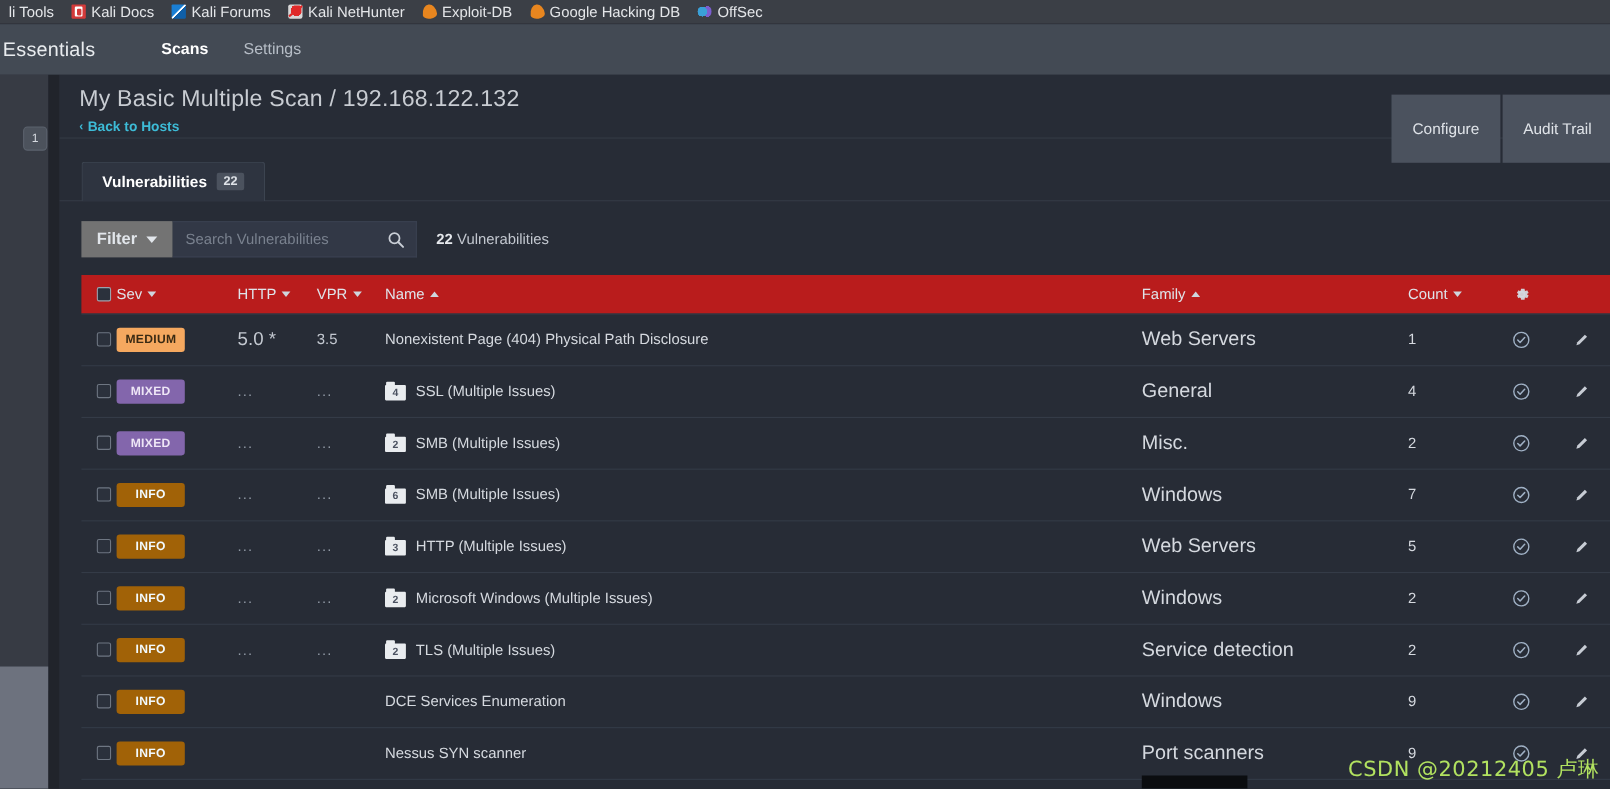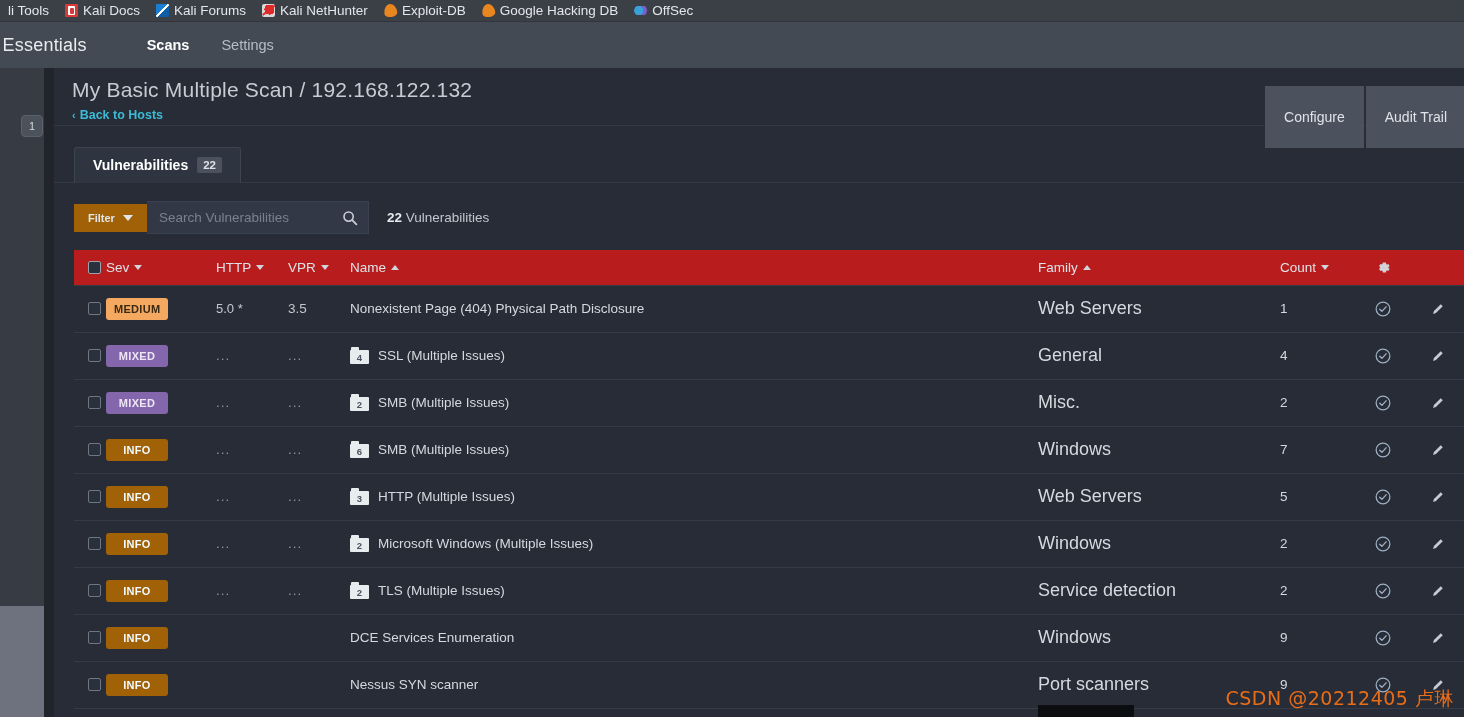--- a/index.html
+++ b/index.html
@@ -127,21 +127,21 @@
     position: relative; top: 1px;
   }
   .tab-count {
     background: #4b525e; color: #dfe3e8; font-size: 11.5px; font-weight: bold;
     padding: 2px 6px; border-radius: 2px;
   }
 
   
   .filter-row { display: flex; align-items: center; gap: 0; padding: 18px 0 0 20px; }
   .filter-btn {
-    background: #a16207; color: #e2e6eb; font-size: 11px; font-weight: bold;
+    background: #737373; color: #e2e6eb; font-size: 15px; font-weight: bold;
     padding: 8px 14px; display: flex; align-items: center; gap: 8px; border: none;
   }
   .caret-down { width: 0; height: 0; border-left: 5px solid transparent;
       border-right: 5px solid transparent; border-top: 6px solid #e2e6eb; }
   .search-wrap {
     background: #323846; display: flex; align-items: center;
     width: 222px; height: 33px; padding: 0 10px 0 12px;
     border: 1px solid #3a4150; border-left: none;
   }
   .search-input {
@@ -166,21 +166,21 @@
   .thead .th {
     color: #dfe3e9; font-size: 13.5px; display: flex; align-items: center; gap: 5px;
   }
   .sort-asc { width: 0; height: 0; border-left: 4px solid transparent;
       border-right: 4px solid transparent; border-bottom: 5px solid #cfd5dd; }
   .sort-desc { width: 0; height: 0; border-left: 4px solid transparent;
       border-right: 4px solid transparent; border-top: 5px solid #cfd5dd; }
 
   .c-chk    { width: 32px; flex: 0 0 32px; display: flex; justify-content: flex-start; padding-left: 14px;}
   .c-sev    { width: 110px; flex: 0 0 110px; }
-  .c-cvss   { width: 72px; flex: 0 0 72px; color: #c3c8d0; font-size: 13px; }
+  .c-cvss   { width: 72px; flex: 0 0 72px; color: #c3c8d0; font-size: 17px; }
   .c-vpr    { width: 62px; flex: 0 0 62px; color: #c3c8d0; font-size: 13.5px; }
   .c-name   { flex: 1 1 auto; display: flex; align-items: center; gap: 9px;
               color: #d5d9df; font-size: 13.5px; }
   .c-family { width: 242px; flex: 0 0 242px; color: #d5d9df; font-size: 18px; }
   .c-count  { width: 74px; flex: 0 0 74px; color: #d5d9df; font-size: 13.5px; }
   .c-act1   { width: 58px; flex: 0 0 58px; display: flex; justify-content: center; }
   .c-act2   { width: 52px; flex: 0 0 52px; display: flex; justify-content: center; }
 
   .thead .c-cvss, .thead .c-vpr { color: #dfe3e9; }
 
@@ -216,21 +216,21 @@
     position: absolute; left: 0; top: 4px; width: 19px; height: 13px;
     color: #4a5160; font-size: 9.5px; font-weight: bold;
     display: flex; align-items: center; justify-content: center; z-index: 2;
   }
 
   .ico-btn { background: none; border: none; padding: 0; cursor: pointer; }
 
   
   .watermark {
     position: absolute; right: 10px; bottom: 5px;
-    color: #f97316; font-size: 19px; letter-spacing: .5px;
+    color: #bef264; font-size: 19px; letter-spacing: .5px;
     font-family: "DejaVu Sans", sans-serif;
     pointer-events: none; opacity: .92;
   }
   .black-chip { position: absolute; right: 330px; bottom: 0; width: 96px; height: 12px; background: #0b0d10; }
 </style>
 </head>
 <body>
 
 <div id="root">
 

